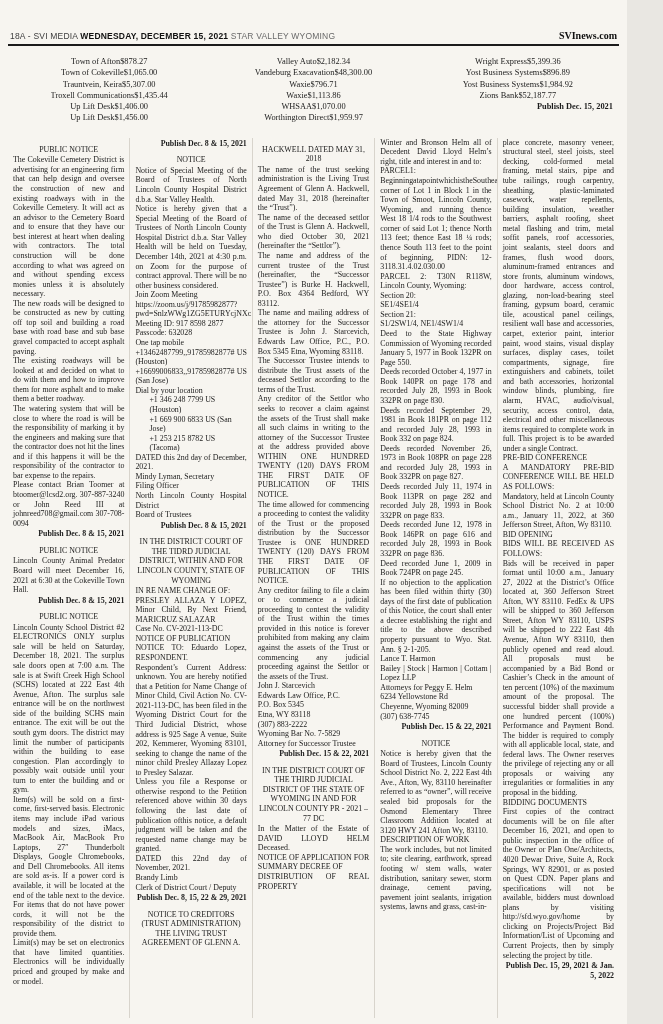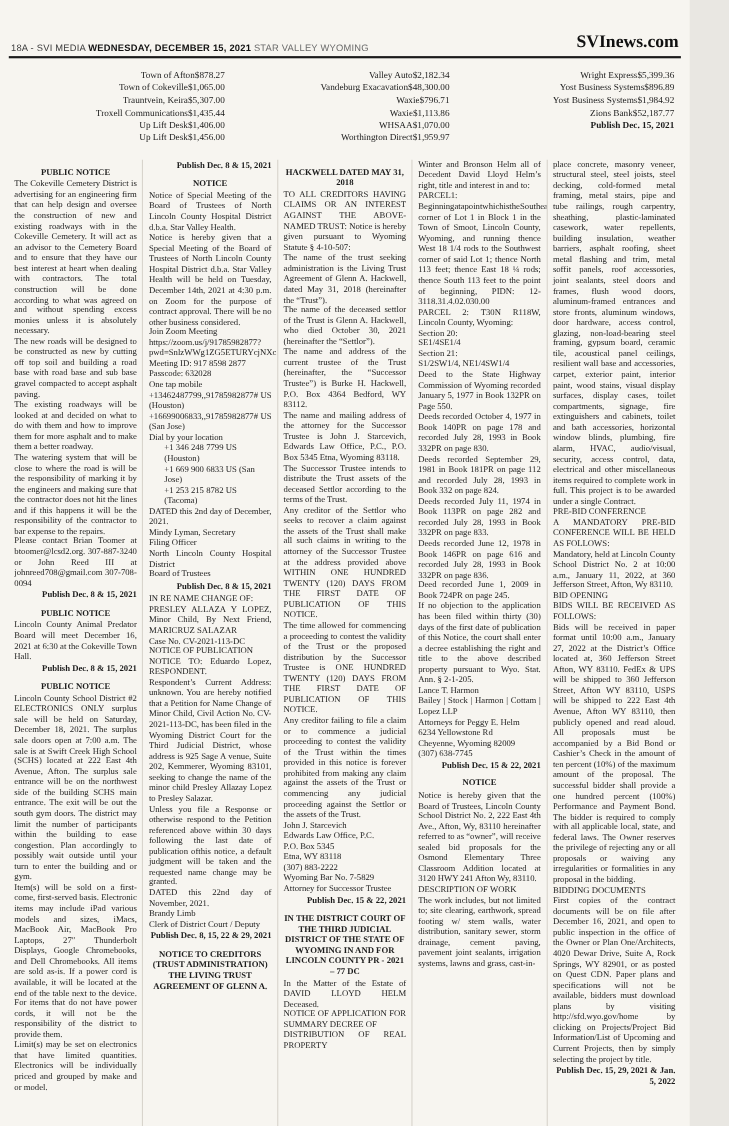--- a/index.html
+++ b/index.html
@@ -19,48 +19,48 @@
   }
   
   .masthead{
     display:flex;justify-content:space-between;align-items:flex-end;
     border-bottom:2px solid #1b1b1b;
     padding:0 2px 3px 2px;
   }
   .mast-left{font-family:"Liberation Sans", sans-serif;font-size:8.5px;letter-spacing:.2px;color:#3c3c3c;}
   .mast-left b{color:#111;}
   .mast-left .loc{color:#6a6a6a;}
-  .mast-site{font-family:"Liberation Serif", serif;font-weight:bold;font-size:16px;color:#101010;}
+  .mast-site{font-family:"Liberation Serif", serif;font-weight:bold;font-size:10px;color:#101010;}
   
   .ledger{
     display:flex;gap:14px;
     margin:10px 6px 0 6px;
   }
   .lgroup{flex:1;min-width:0;}
-  .lrow{display:flex;justify-content:flex-end;font-size:8.4px;line-height:11.3px;}
+  .lrow{display:flex;justify-content:center;font-size:8.4px;line-height:11.3px;}
   .lname{white-space:nowrap;overflow:hidden;}
   .lamt{white-space:nowrap;}
   .lpublish{font-weight:bold;font-size:8.4px;line-height:11.3px;text-align:right;}
   
   .cols{
     display:flex;
     margin-top:14px;
     height:880px;
     overflow:hidden;
   }
   .ncol{
     flex:1;min-width:0;
     padding:0 5px;
     box-sizing:border-box;
     overflow:hidden;
   }
   .ncol + .ncol{border-left:1px solid #d8d4cc;}
   .blk{font-size:7.9px;line-height:1.21;}
   .blk.body{text-align:justify;}
-  .blk.heading{font-weight:bold;text-align:center;margin:7px 0 1px 0;}
+  .blk.heading{font-weight:normal;text-align:center;margin:7px 0 1px 0;}
   .blk.publish{font-weight:bold;text-align:right;margin:1px 0 2px 0;}
   .blk.indent{padding-left:14px;text-align:left;}
 </style>
 </head>
 <body>
 
 <div class="page">
 
   <div class="masthead">
     <div class="mast-left">
@@ -179,36 +179,36 @@
         <div class="blk body">Dial by your location</div>
         <div class="blk indent">+1 346 248 7799 US (Houston)</div>
         <div class="blk indent">+1 669 900 6833 US (San Jose)</div>
         <div class="blk indent">+1 253 215 8782 US (Tacoma)</div>
         <div class="blk body">DATED this 2nd day of December, 2021.</div>
         <div class="blk body">Mindy Lyman, Secretary</div>
         <div class="blk body">Filing Officer</div>
         <div class="blk body">North Lincoln County Hospital District</div>
         <div class="blk body">Board of Trustees</div>
         <div class="blk publish">Publish Dec. 8 &amp; 15, 2021</div>
+        <div class="blk heading">IN THE DISTRICT COURT OF THE TIDRD JUDICIAL DISTRICT, WITHIN AND FOR LINCOLN COUNTY, STATE OF WYOMING</div>
         <div class="blk body">IN RE NAME CHANGE OF:</div>
         <div class="blk body">PRESLEY ALLAZA Y LOPEZ, Minor Child, By Next Friend, MARICRUZ SALAZAR</div>
         <div class="blk body">Case No. CV-2021-113-DC</div>
         <div class="blk body">NOTICE OF PUBLICATION</div>
         <div class="blk body">NOTICE TO: Eduardo Lopez, RESPONDENT.</div>
         <div class="blk body">Respondent’s Current Address: unknown. You are hereby notified that a Petition for Name Change of Minor Child, Civil Action No. CV-2021-113-DC, has been filed in the Wyoming District Court for the Third Judicial District, whose address is 925 Sage A venue, Suite 202, Kemmerer, Wyoming 83101, seeking to change the name of the minor child Presley Allazay Lopez to Presley Salazar.</div>
         <div class="blk body">Unless you file a Response or otherwise respond to the Petition referenced above within 30 days following the last date of publication ofthis notice, a default judgment will be taken and the requested name change may be granted.</div>
         <div class="blk body">DATED this 22nd day of November, 2021.</div>
         <div class="blk body">Brandy Limb</div>
         <div class="blk body">Clerk of District Court / Deputy</div>
         <div class="blk publish">Publish Dec. 8, 15, 22 &amp; 29, 2021</div>
         <div class="blk heading">NOTICE TO CREDITORS (TRUST ADMINISTRATION) THE LIVING TRUST AGREEMENT OF GLENN A.</div>
       </div>
     <div class="ncol">
         <div class="blk heading">HACKWELL DATED MAY 31, 2018</div>
-        <div class="blk body">TO ALL CREDITORS HAVING CLAIMS OR AN INTEREST AGAINST THE ABOVE-NAMED TRUST: Notice is hereby given pursuant to Wyoming Statute § 4-10-507:</div>
         <div class="blk body">The name of the trust seeking administration is the Living Trust Agreement of Glenn A. Hackwell, dated May 31, 2018 (hereinafter the “Trust”).</div>
         <div class="blk body">The name of the deceased settlor of the Trust is Glenn A. Hackwell, who died October 30, 2021 (hereinafter the “Settlor”).</div>
         <div class="blk body">The name and address of the current trustee of the Trust (hereinafter, the “Successor Trustee”) is Burke H. Hackwell, P.O. Box 4364 Bedford, WY 83112.</div>
         <div class="blk body">The name and mailing address of the attorney for the Successor Trustee is John J. Starcevich, Edwards Law Office, P.C., P.O. Box 5345 Etna, Wyoming 83118.</div>
         <div class="blk body">The Successor Trustee intends to distribute the Trust assets of the deceased Settlor according to the terms of the Trust.</div>
         <div class="blk body">Any creditor of the Settlor who seeks to recover a claim against the assets of the Trust shall make all such claims in writing to the attorney of the Successor Trustee at the address provided above WITHIN ONE HUNDRED TWENTY (120) DAYS FROM THE FIRST DATE OF PUBLICATION OF THIS NOTICE.</div>
         <div class="blk body">The time allowed for commencing a proceeding to contest the validity of the Trust or the proposed distribution by the Successor Trustee is ONE HUNDRED TWENTY (120) DAYS FROM THE FIRST DATE OF PUBLICATION OF THIS NOTICE.</div>
         <div class="blk body">Any creditor failing to file a claim or to commence a judicial proceeding to contest the validity of the Trust within the times provided in this notice is forever prohibited from making any claim against the assets of the Trust or commencing any judicial proceeding against the Settlor or the assets of the Trust.</div>
         <div class="blk body">John J. Starcevich</div>
         <div class="blk body">Edwards Law Office, P.C.</div>
@@ -228,20 +228,21 @@
         <div class="blk body">PARCEL1:</div>
         <div class="blk body">BeginningatapointwhichistheSoutheast corner of Lot 1 in Block 1 in the Town of Smoot, Lincoln County, Wyoming, and running thence West 18 1/4 rods to the Southwest corner of said Lot 1; thence North 113 feet; thence East 18 ¼ rods; thence South 113 feet to the point of beginning, PIDN: 12-3118.31.4.02.030.00</div>
         <div class="blk body">PARCEL 2:  T30N R118W, Lincoln County, Wyoming:</div>
         <div class="blk body">Section 20:</div>
         <div class="blk body">SE1/4SE1/4</div>
         <div class="blk body">Section 21:</div>
         <div class="blk body">S1/2SW1/4, NE1/4SW1/4</div>
         <div class="blk body">Deed to the State Highway Commission of Wyoming recorded January 5, 1977 in Book 132PR on Page 550.</div>
         <div class="blk body">Deeds recorded October 4, 1977 in Book 140PR on page 178 and recorded July 28, 1993 in Book 332PR on page 830.</div>
         <div class="blk body">Deeds recorded September 29, 1981 in Book 181PR on page 112 and recorded July 28, 1993 in Book 332 on page 824.</div>
+        <div class="blk body">Deeds recorded November 26, 1973 in Book 108PR on page 228 and recorded July 28, 1993 in Book 332PR on page 827.</div>
         <div class="blk body">Deeds recorded July 11, 1974 in Book 113PR on page 282 and recorded July 28, 1993 in Book 332PR on page 833.</div>
         <div class="blk body">Deeds recorded June 12, 1978 in Book 146PR on page 616 and recorded July 28, 1993 in Book 332PR on page 836.</div>
         <div class="blk body">Deed recorded June 1, 2009 in Book 724PR on page 245.</div>
         <div class="blk body">If no objection to the application has been filed within thirty (30) days of the first date of publication of this Notice, the court shall enter a decree establishing the right and title to the above described property pursuant to Wyo. Stat. Ann. § 2-1-205.</div>
         <div class="blk body">Lance T. Harmon</div>
         <div class="blk body">Bailey | Stock | Harmon | Cottam | Lopez LLP</div>
         <div class="blk body">Attorneys for Peggy E. Helm</div>
         <div class="blk body">6234 Yellowstone Rd</div>
         <div class="blk body">Cheyenne, Wyoming 82009</div>
         <div class="blk body">(307) 638-7745</div>

